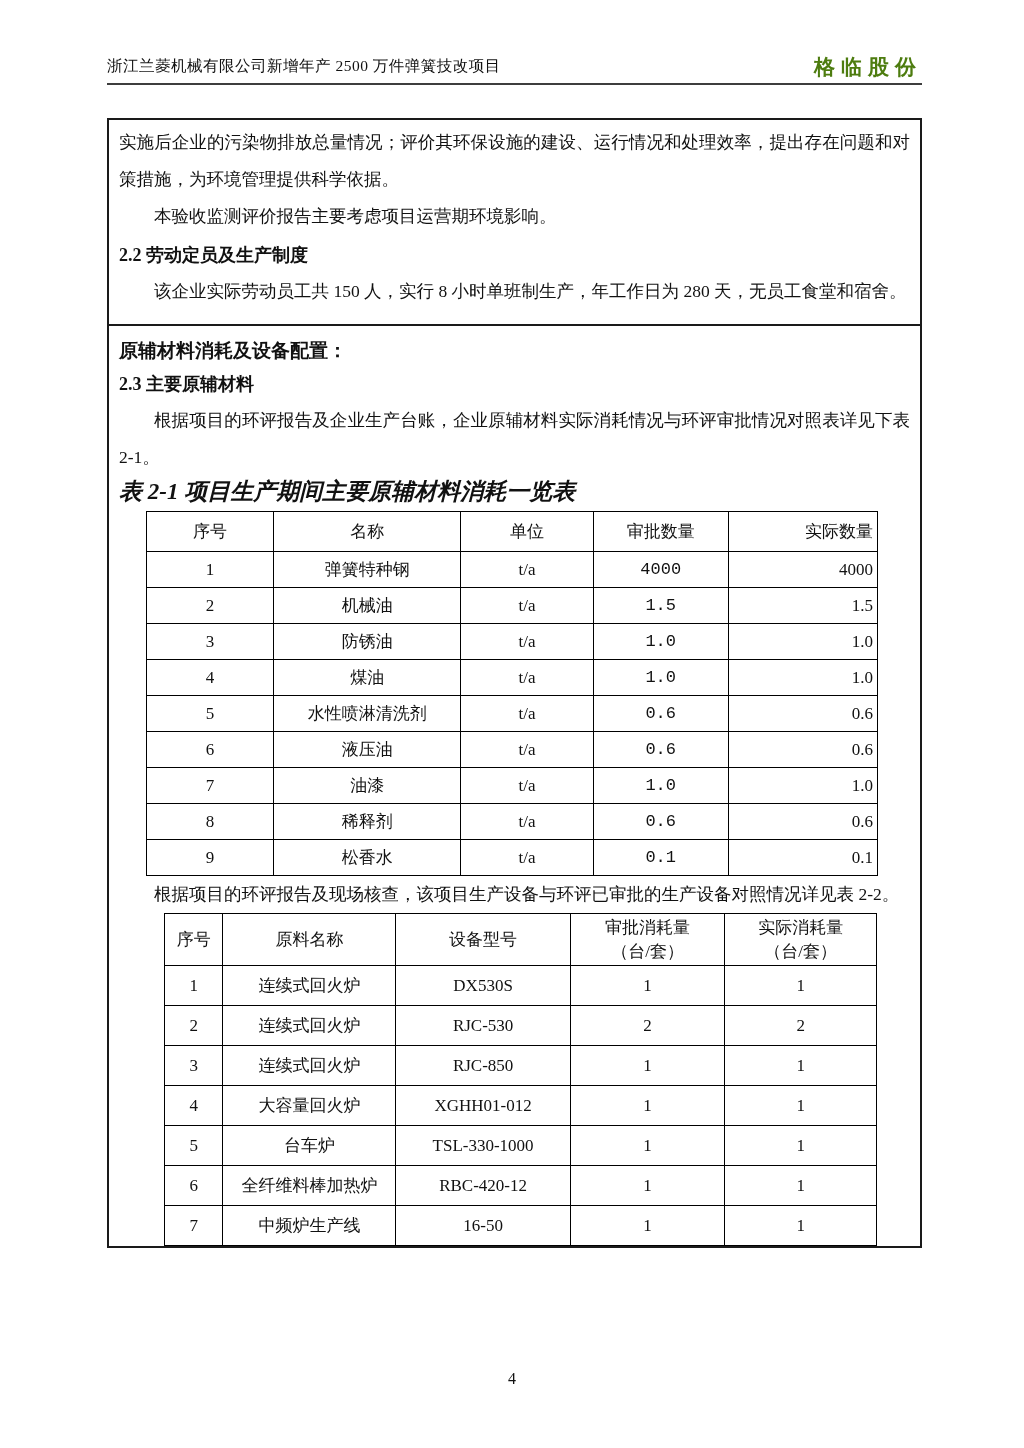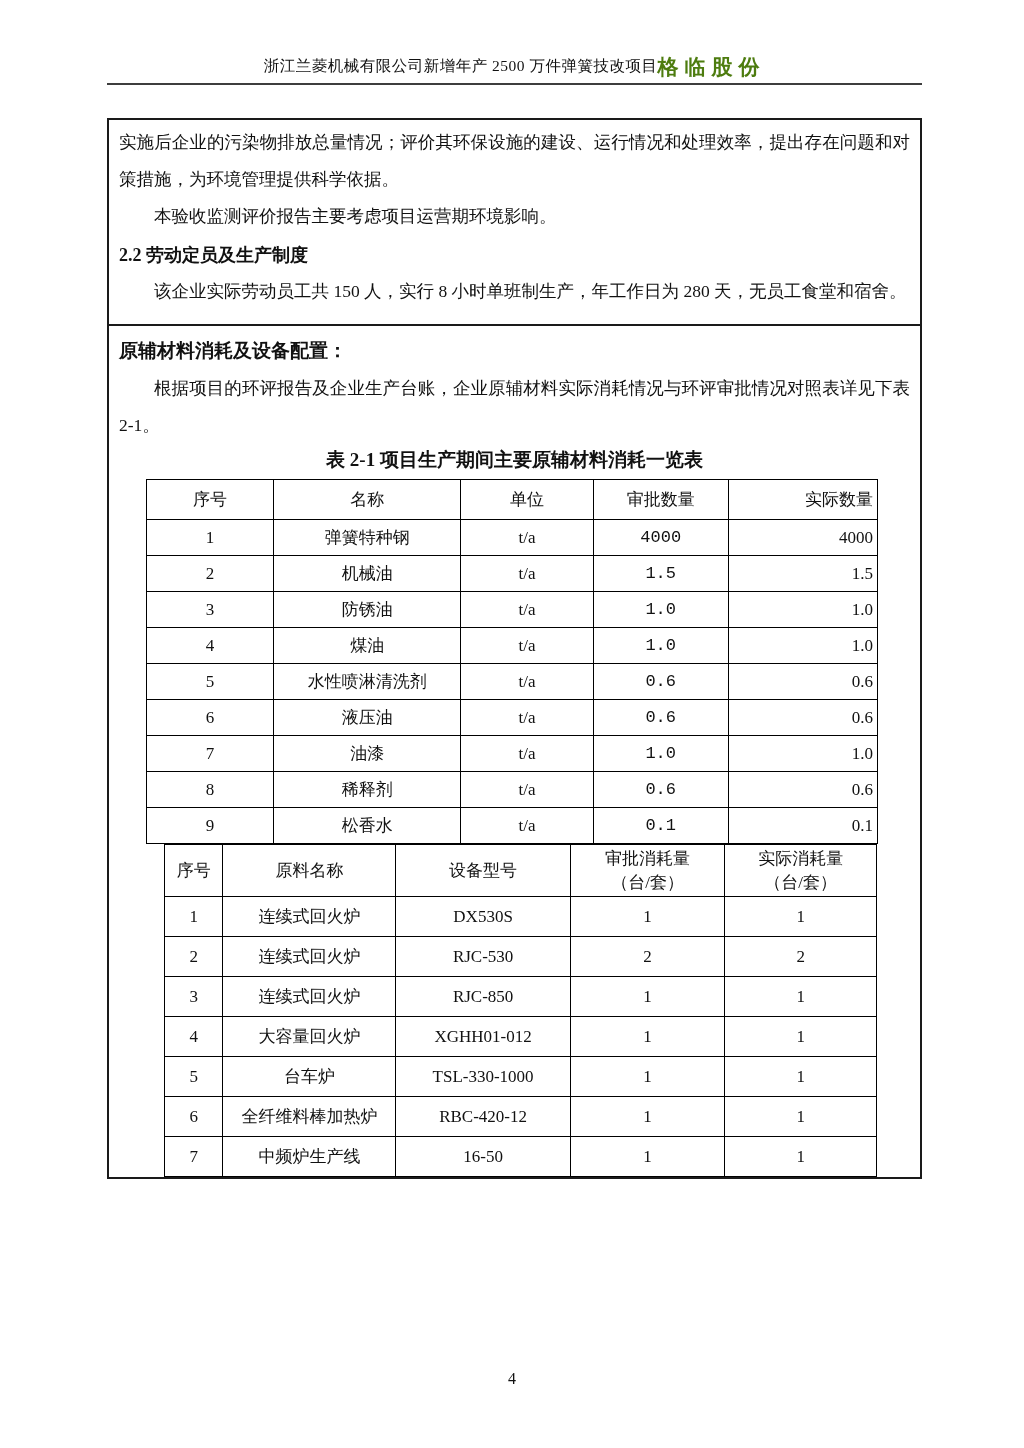--- a/index.html
+++ b/index.html
@@ -11,21 +11,21 @@
     background: #ffffff;
     font-family: "Liberation Serif", "DejaVu Serif", serif;
     color: #111111;
     overflow: hidden;
   }
   .content { margin-left: 107px; width: 815px; }
 
   
   .header {
     display: flex;
-    justify-content: center;
+    justify-content: space-between;
     align-items: flex-end;
     margin-top: 56px;
     padding-bottom: 6px;
     border-bottom: 2px solid #3d3d3d;
   }
   .header-title { font-size: 15.5px; letter-spacing: 0.5px; }
   .brand {
     font-family: "Liberation Sans", "DejaVu Sans", sans-serif;
     font-weight: bold;
     font-size: 21px;
@@ -54,25 +54,26 @@
     line-height: 25px;
     margin: 8px 0 5px 0;
   }
   .main-heading {
     font-size: 19px;
     font-weight: bold;
     line-height: 26px;
     margin: 8px 0 6px 0;
   }
   .caption {
-    font-size: 19px;
-    font-weight: bold;
-    text-align: center;
+    font-size: 23px;
+    font-weight: bold;
+    text-align: left;
     line-height: 24px;
     margin: 4px 0 7px 0;
+    font-style: italic;
   }
 
   
   table.tbl {
     border-collapse: collapse;
     border: 1.5px solid #000;
     font-size: 17px;
     table-layout: fixed;
   }
   table.tbl th, table.tbl td {
@@ -123,20 +124,21 @@
 
     <div class="box box1">
       <p class="para">实施后企业的污染物排放总量情况；评价其环保设施的建设、运行情况和处理效率，提出存在问题和对策措施，为环境管理提供科学依据。</p>
       <p class="para indent">本验收监测评价报告主要考虑项目运营期环境影响。</p>
       <h3 class="sec">2.2 劳动定员及生产制度</h3>
       <p class="para indent">该企业实际劳动员工共 150 人，实行 8 小时单班制生产，年工作日为 280 天，无员工食堂和宿舍。</p>
     </div>
 
     <div class="box box2">
       <h2 class="main-heading">原辅材料消耗及设备配置：</h2>
+      <h3 class="sec">2.3 主要原辅材料</h3>
       <p class="para indent">根据项目的环评报告及企业生产台账，企业原辅材料实际消耗情况与环评审批情况对照表详见下表 2-1。</p>
 
       <div class="caption">表 2-1 项目生产期间主要原辅材料消耗一览表</div>
       <table class="tbl t1">
           <thead>
             <tr>
               <th>序号</th>
               <th>名称</th>
               <th>单位</th>
               <th>审批数量</th>
@@ -203,20 +205,21 @@
             <tr>
               <td>9</td>
               <td>松香水</td>
               <td>t/a</td>
               <td>0.1</td>
               <td>0.1</td>
             </tr>
           </tbody>
         </table>
 
+      <p class="para indent">根据项目的环评报告及现场核查，该项目生产设备与环评已审批的生产设备对照情况详见表 2-2。</p>
 
       <table class="tbl t2">
           <thead>
             <tr>
               <th>序号</th>
               <th>原料名称</th>
               <th>设备型号</th>
               <th>审批消耗量<br>（台/套）</th>
               <th>实际消耗量<br>（台/套）</th>
             </tr>

